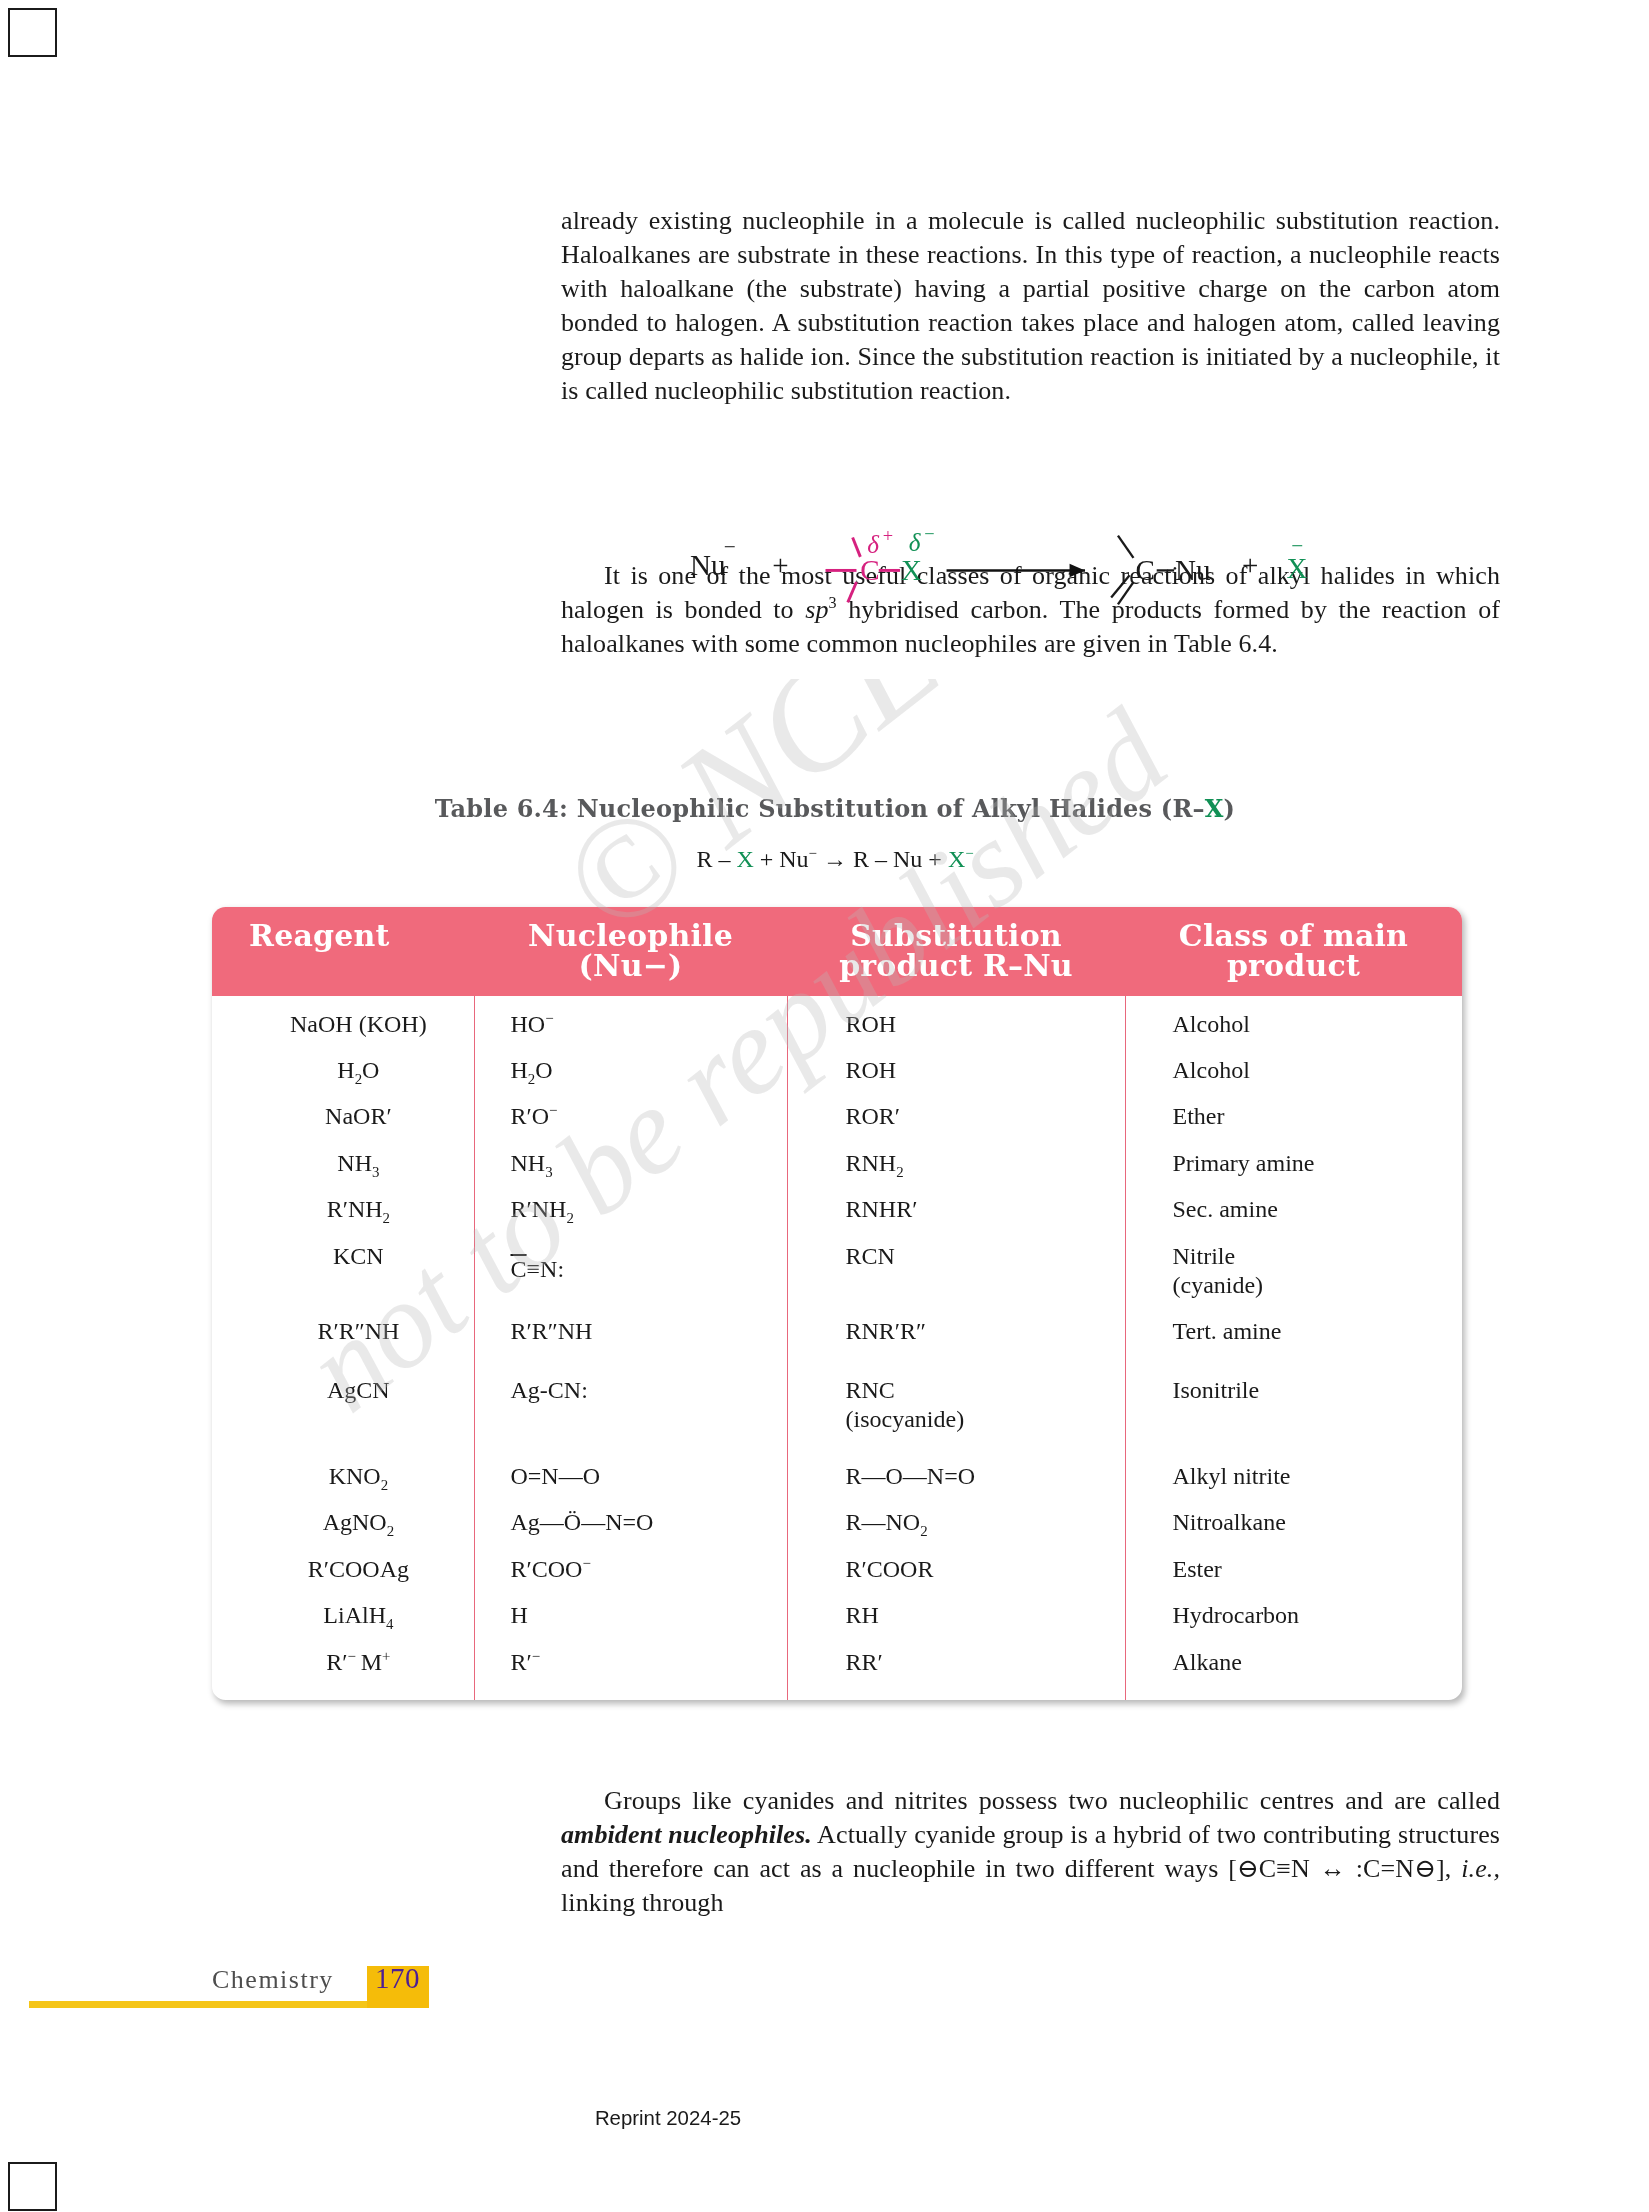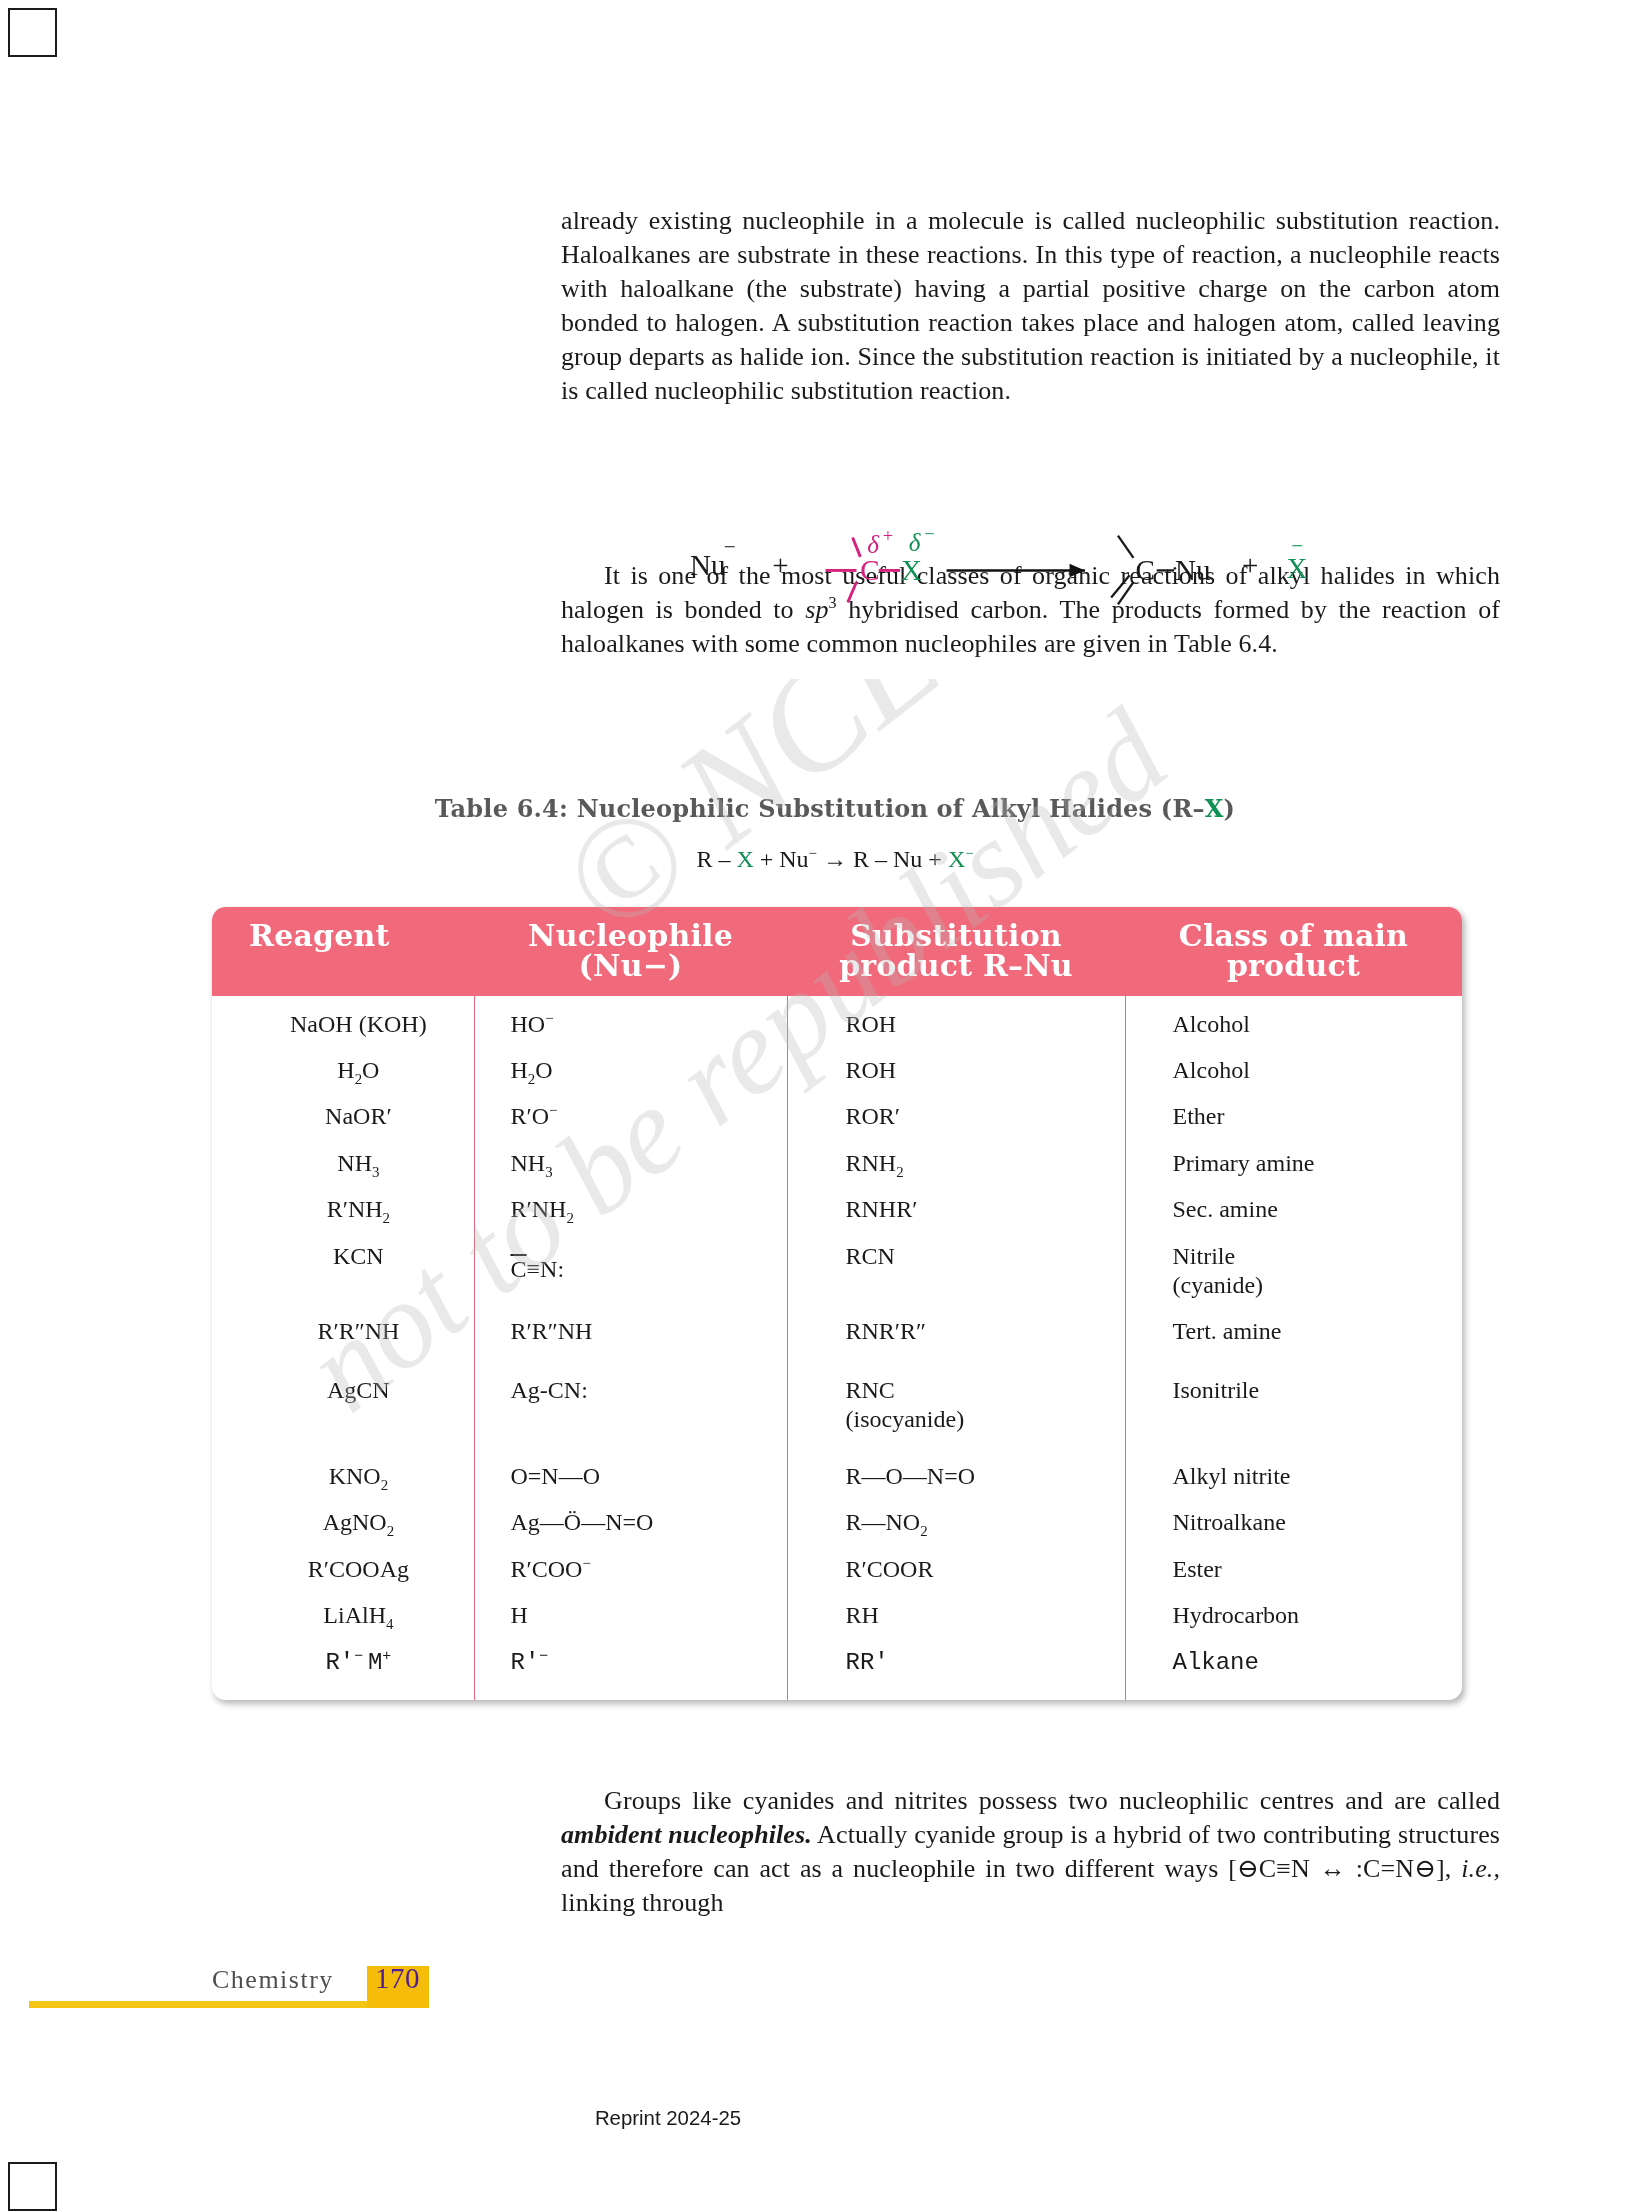--- a/index.html
+++ b/index.html
@@ -127,21 +127,21 @@
     background: transparent;
   }
   table.nuc tbody td.c1 { padding-left: 37px; text-align: center; }
   table.nuc tbody td.c2 { padding-left: 36px; text-align: left;
                           border-left: 1.9px solid #e8677c; }
   table.nuc tbody td.c3 { padding-left: 58px; text-align: left;
                           border-left: 1.9px solid #e8677c; }
   table.nuc tbody td.c4 { padding-left: 47px; text-align: left;
                           border-left: 1.9px solid #e8677c; }
   table.nuc tbody tr:first-child td { padding-top: 13.6px; }
-  table.nuc tbody tr:last-child td  { padding-bottom: 23px; font-family: Liberation Mono, monospace; }
+  table.nuc tbody tr:last-child td  { padding-bottom: 23px; }
 
   table.nuc colgroup col.w1 { width: 262px; }
   table.nuc colgroup col.w2 { width: 313px; }
   table.nuc colgroup col.w3 { width: 338px; }
   table.nuc colgroup col.w4 { width: 337px; }
 
   .grn { color: #119055; }
   .ovl { text-decoration: overline; }
   .tall { line-height: 45px; }
 

